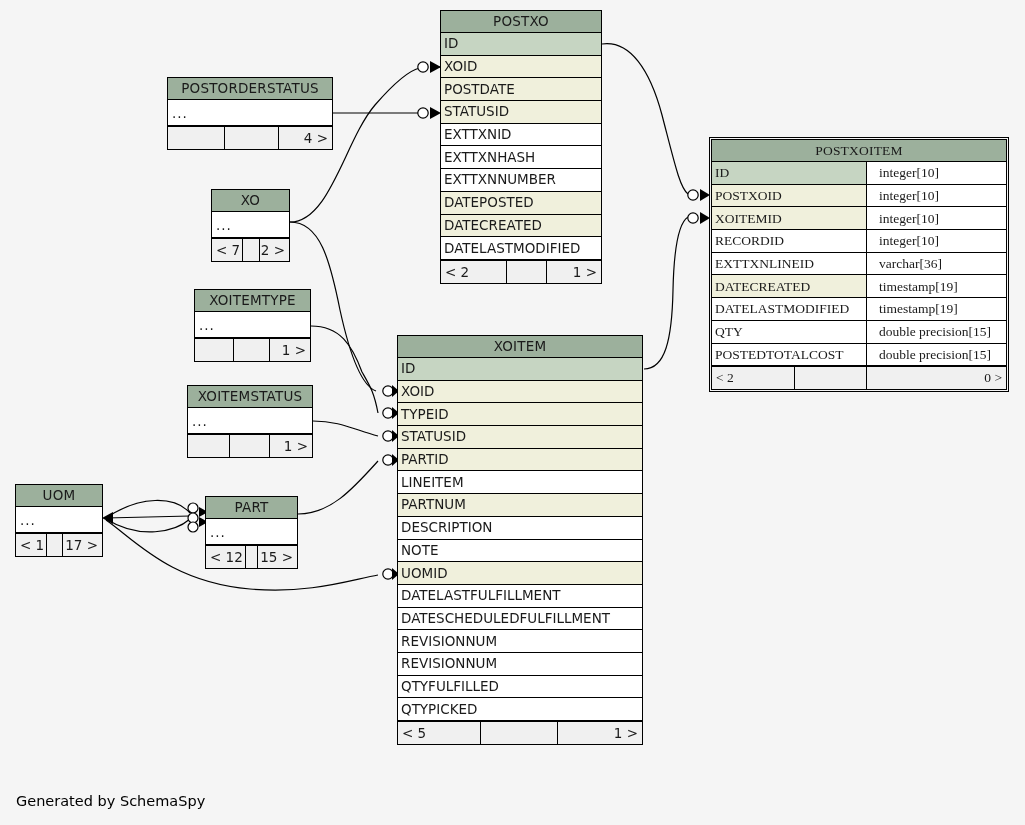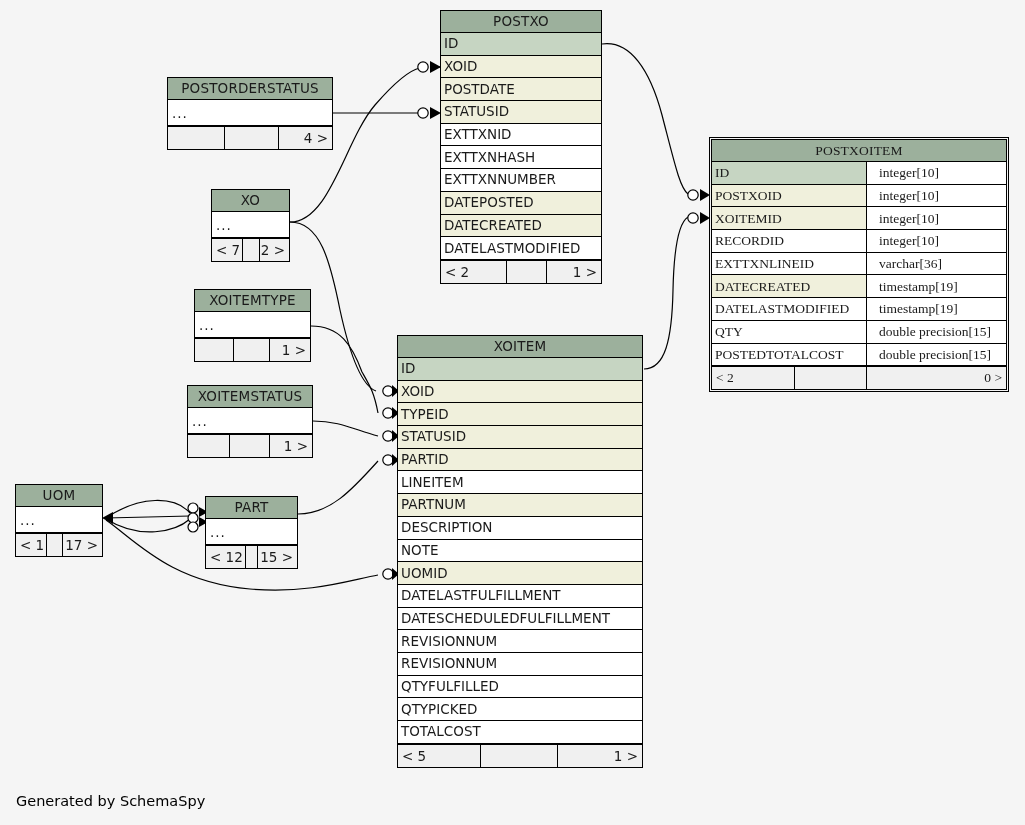--- a/index.html
+++ b/index.html
@@ -413,23 +413,20 @@
         </div>
       <div class="col-row row-plain">
           <span class="col-name">REVISIONNUM</span>
         </div>
       <div class="col-row row-plain">
           <span class="col-name">QTYFULFILLED</span>
         </div>
       <div class="col-row row-plain">
           <span class="col-name">QTYPICKED</span>
         </div>
-      <div class="col-row row-plain">
-          <span class="col-name">TOTALCOST</span>
-        </div>
     </div>
     <div class="tbl-footer">
       <div class="foot-cell foot-left" style="width:82px">&lt; 5</div>
       <div class="foot-cell foot-mid" style="flex:0 0 78px"></div>
       <div class="foot-cell foot-right" style="flex:1 1 auto">1 &gt;</div>
     </div>
   </div>
 
   <div id="footer-note">Generated by SchemaSpy</div>
 

